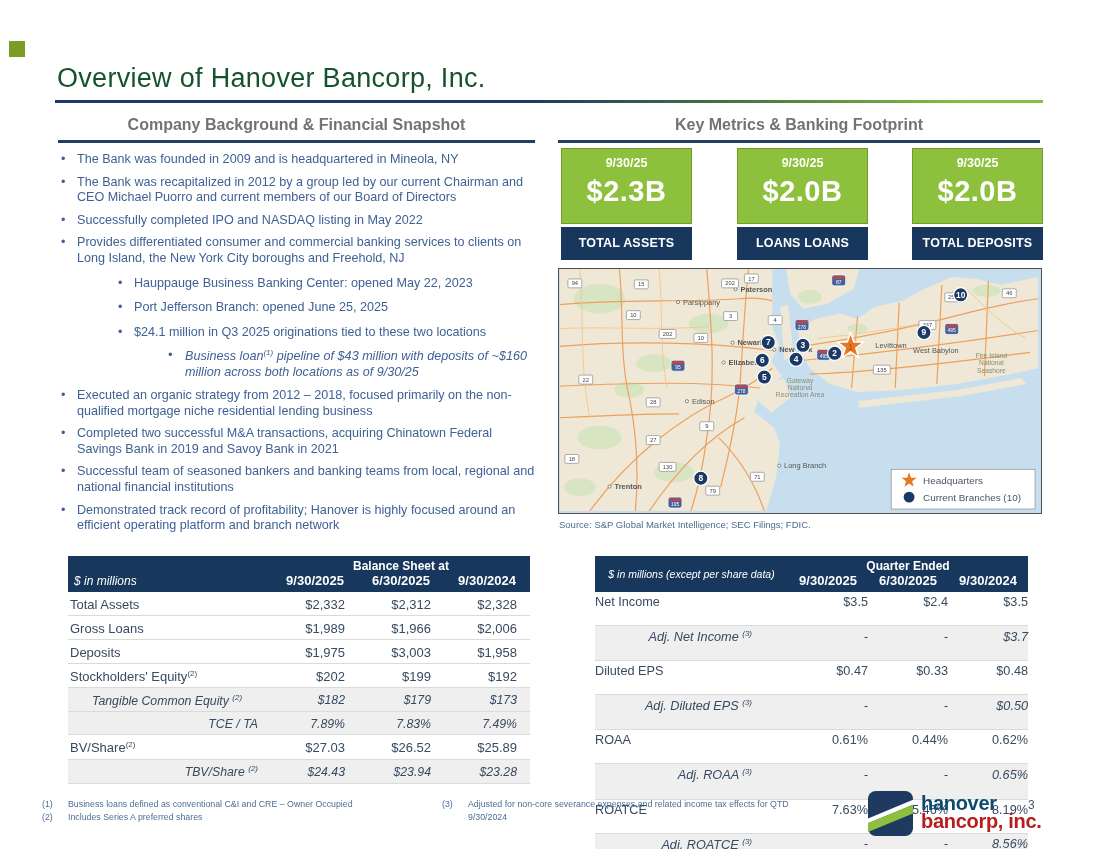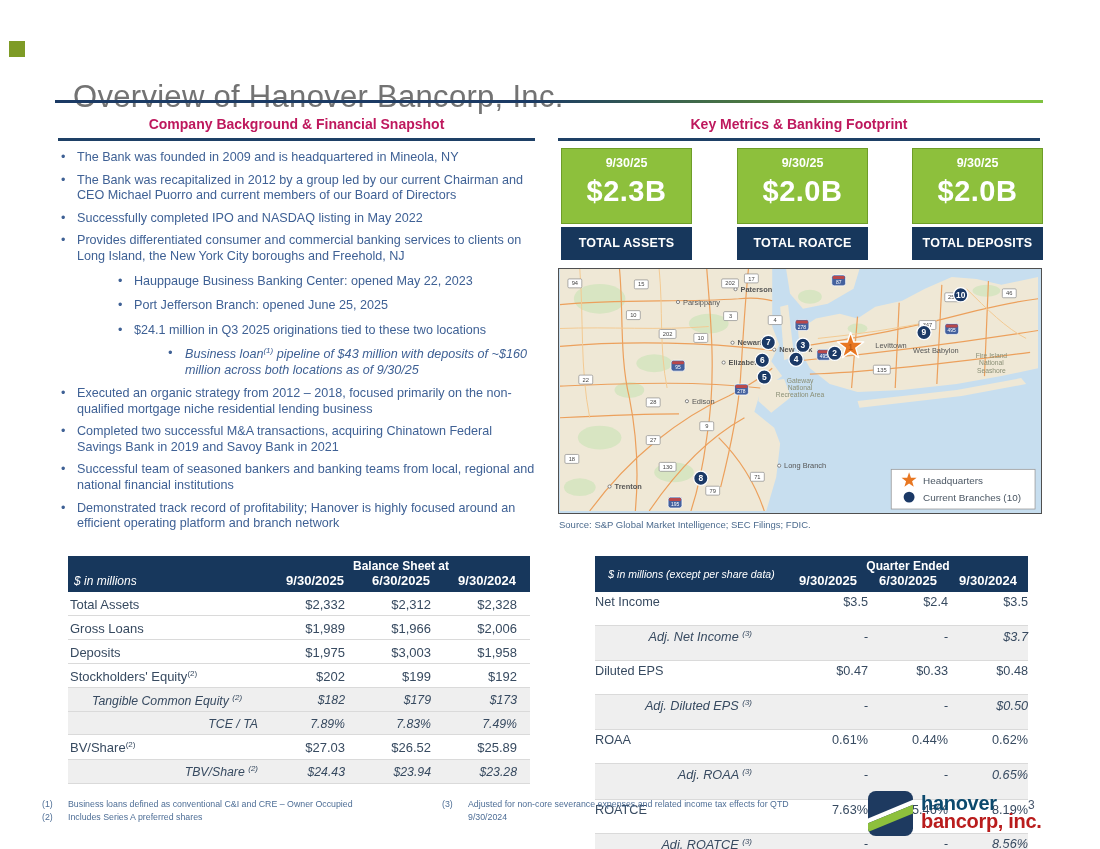--- a/index.html
+++ b/index.html
@@ -1,25 +1,25 @@
 <!DOCTYPE html>
 <html><head>
 <meta charset="utf-8">
 <style>
   html,body{margin:0;padding:0;background:#fff;}
   .slide{position:relative;width:1100px;height:849px;background:#fff;overflow:hidden;
          font-family:"Liberation Sans","DejaVu Sans",sans-serif;}
   .accent-sq{position:absolute;left:9px;top:41px;width:16px;height:16px;background:#7E9B26;}
-  .title{position:absolute;left:57px;top:63px;font-size:31px;font-weight:400;color:#737373;letter-spacing:.3px;margin:16px;}
+  .title{position:absolute;left:57px;top:63px;font-size:27px;font-weight:400;color:#14532d;letter-spacing:.3px;margin:0;}
   .title-rule{position:absolute;left:55px;top:100px;width:988px;height:3px;
               background:linear-gradient(90deg,#1B3A64 0%,#1B3A64 48%,#4F7D3F 72%,#7FC241 92%,#7FC241 100%);}
   .col{position:absolute;top:112px;}
   .col-left{left:58px;width:477px;}
   .col-right{left:558px;width:482px;}
-  .sec-h{margin:0;padding:4px 0 6px;text-align:center;font-size:14px;font-weight:bold;color:#be185d;
+  .sec-h{margin:0;padding:4px 0 6px;text-align:center;font-size:16px;font-weight:bold;color:#737373;
          border-bottom:3px solid #1E4066;}
   
   .bullets{margin-top:9px;}
   .b{display:flex;color:#3F6195;font-size:12.6px;line-height:1.24;}
   .b .mk{flex:0 0 auto;}
   .b.l1{margin-top:7px;}
   .b.l1 .mk{width:16px;padding-left:3px;}
   .b.l2{margin:9px 0 0 60px;}
   .b.l2 .mk{width:16px;}
   .b.l3{margin:8px 0 0 110px;font-style:italic;}
@@ -135,21 +135,21 @@
             <div class="mdate">9/30/25</div>
             <div class="mval">$2.3B</div>
           </div>
           <div class="mlabel">TOTAL ASSETS</div>
         </div>
         <div class="metric" style="left: 179px;">
           <div class="mgreen">
             <div class="mdate">9/30/25</div>
             <div class="mval">$2.0B</div>
           </div>
-          <div class="mlabel">TOTAL ROATCE</div>
+          <div class="mlabel">LOANS LOANS</div>
         </div>
         <div class="metric" style="left: 354px;">
           <div class="mgreen">
             <div class="mdate">9/30/25</div>
             <div class="mval">$2.0B</div>
           </div>
           <div class="mlabel">TOTAL DEPOSITS</div>
         </div>
       </div>
 

